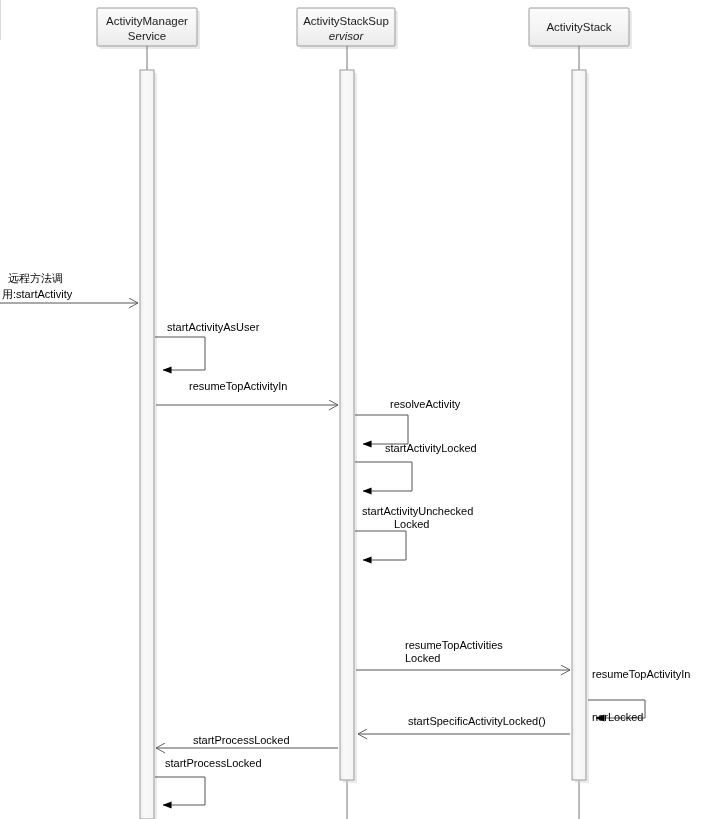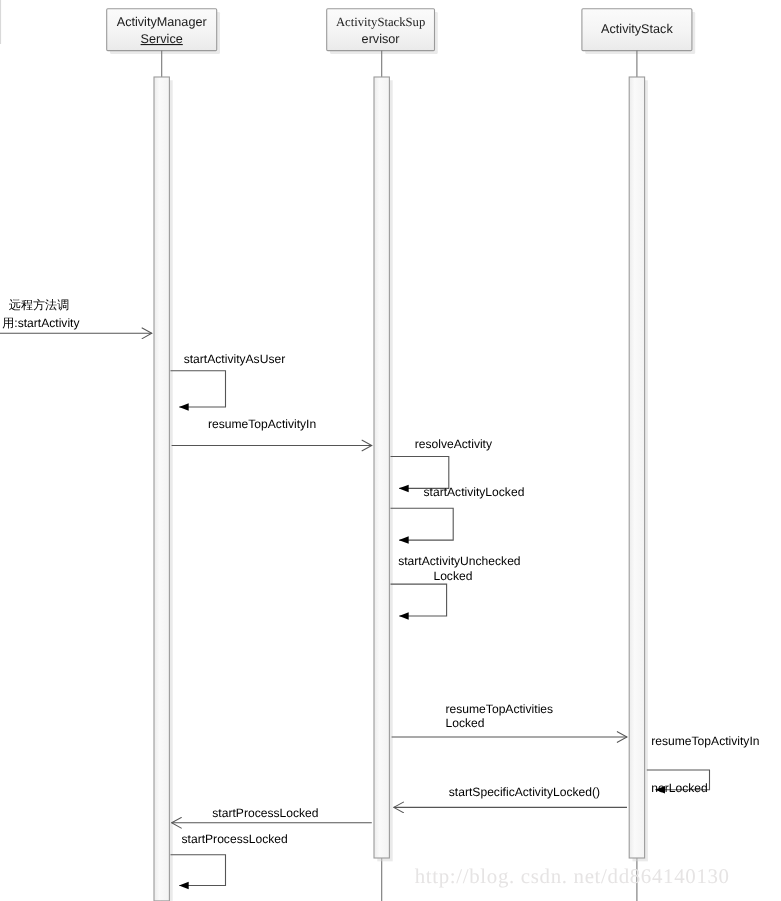--- a/index.html
+++ b/index.html
@@ -149,48 +149,47 @@
     <g>
       <line x1="338" y1="748" x2="156" y2="748" stroke="#555555" stroke-width="1" marker-end="url(#arrowOpenL)"></line>
     </g>
 
     <g>
       <path d="M 155 777 L 205 777 L 205 805 L 163 805" fill="none" stroke="#555555" stroke-width="1" marker-end="url(#arrowFilled)"></path>
     </g>
   </svg>
 
   <div class="head-lbl" style="left:97px; top:14px; width:100px;">ActivityManager</div>
-  <div class="head-lbl" style="left:97px; top:29px; width:100px;text-decoration:underline;">Service</div>
+  <div class="head-lbl" style="left:97px; top:29px; width:100px;">Service</div>
 
-  <div class="head-lbl" style="left:297px; top:14px; width:98px;font-family:Liberation Serif, serif;">ActivityStackSup</div>
-  <div class="head-lbl" style="left:297px; top:29px; width:98px;">ervisor</div>
+  <div class="head-lbl" style="left:297px; top:14px; width:98px;">ActivityStackSup</div>
+  <div class="head-lbl" style="left:297px; top:29px; width:98px;font-style:italic;">ervisor</div>
 
   <div class="head-lbl" style="left:529px; top:20px; width:100px;">ActivityStack</div>
 
   <div class="lbl left" style="left:8px;  top:272px;">远程方法调</div>
   <div class="lbl left" style="left:2px;  top:288px;">用:startActivity</div>
 
   <div class="lbl left" style="left:167px; top:321px;">startActivityAsUser</div>
 
   <div class="lbl left" style="left:189px; top:380px;">resumeTopActivityIn</div>
 
-  <div class="lbl left" style="left:377px; top:398px;">resolveActivity</div>
+  <div class="lbl left" style="left:390px; top:398px;">resolveActivity</div>
 
   <div class="lbl left" style="left:385px; top:442px;">startActivityLocked</div>
 
   <div class="lbl left" style="left:362px; top:505px;">startActivityUnchecked</div>
   <div class="lbl left" style="left:394px; top:518px;">Locked</div>
 
   <div class="lbl left" style="left:405px; top:639px;">resumeTopActivities</div>
   <div class="lbl left" style="left:405px; top:652px;">Locked</div>
 
   <div class="lbl left" style="left:592px; top:668px;">resumeTopActivityIn</div>
   <div class="lbl left" style="left:592px; top:711px;">nerLocked</div>
 
   <div class="lbl left" style="left:408px; top:715px;">startSpecificActivityLocked()</div>
 
   <div class="lbl left" style="left:193px; top:734px;">startProcessLocked</div>
 
   <div class="lbl left" style="left:165px; top:757px;">startProcessLocked</div>
 
-  <div class="watermark" style="left:377px; top:787px;">http://blog. csdn. net/dd864140130</div>
 
 </div>
 
 </body></html>

